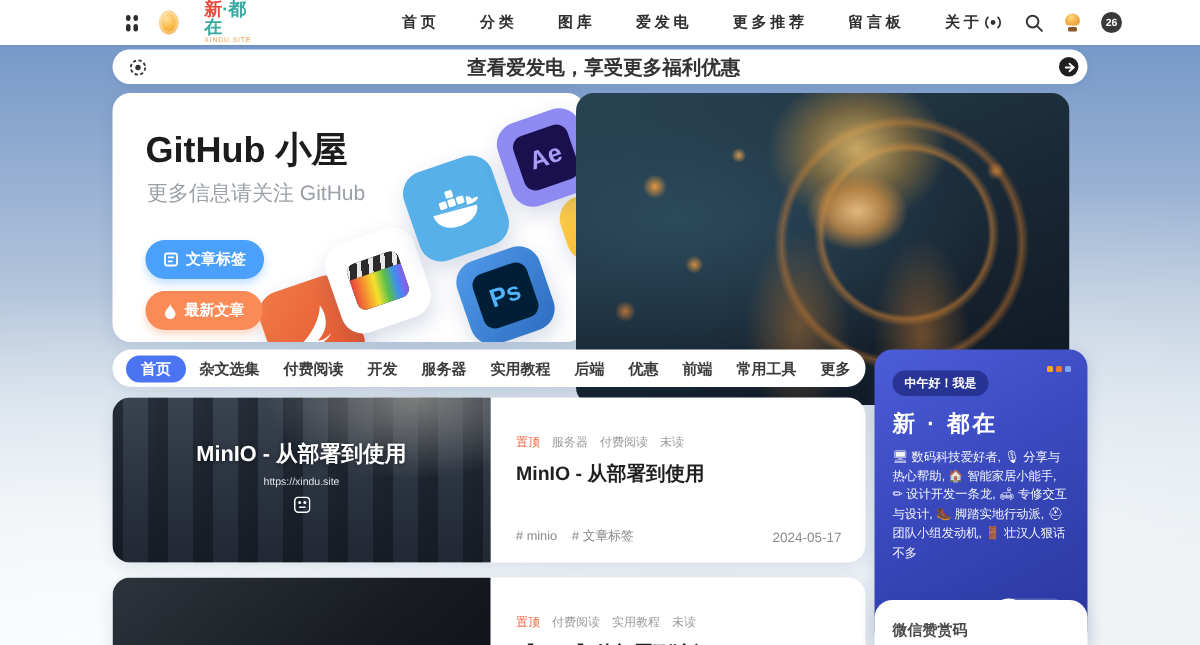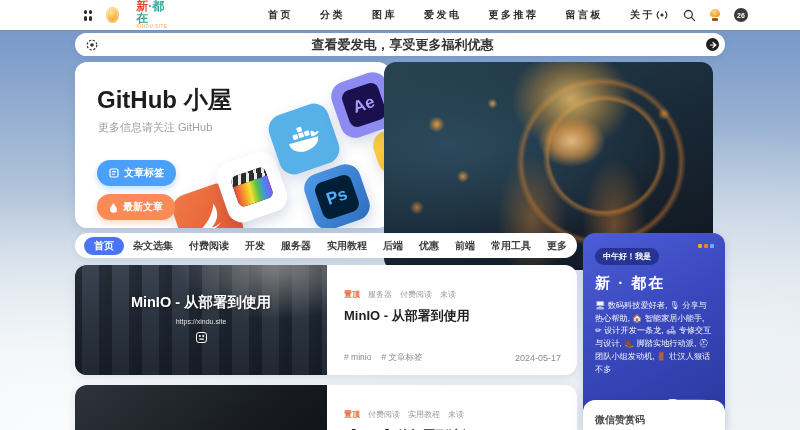--- a/index.html
+++ b/index.html
@@ -41,21 +41,21 @@
   .banner { position:absolute; top:33px; left:75px; width:650px; height:23px; background:#fff;
     border-radius:12px; display:flex; align-items:center; padding:0 6px 0 10px;
     box-shadow:0 2px 6px rgba(30,60,120,.08); cursor:pointer; }
   .banner-text { flex:1; text-align:center; font-size:13px; font-weight:bold; color:#333; }
   .banner-arrow { width:13px; height:13px; border-radius:50%; background:#1f1f1f; display:flex; align-items:center; justify-content:center; }
 
   
   .hero-card { position:absolute; top:62px; left:75px; width:315px; height:166px; background:#fff;
     border-radius:12px; overflow:hidden; box-shadow:0 3px 10px rgba(30,60,120,.10); }
   .hero-title { position:absolute; top:22px; left:22px; font-size:24px; font-weight:bold; color:#1c1c1c; }
-  .hero-sub { position:absolute; top:58px; left:23px; font-size:11px; color:#9aa0a6; }
+  .hero-sub { position:absolute; top:58px; left:23px; font-size:14px; color:#9aa0a6; }
   .hero-btn { position:absolute; left:22px; height:26px; border-radius:13px; display:inline-flex;
     align-items:center; gap:5px; padding:0 12px; color:#fff; font-size:10px; font-weight:bold; cursor:pointer; border:none; }
   .hero-btn.tags { top:98px; background:#4aa0fa; box-shadow:0 3px 6px rgba(74,160,250,.35); }
   .hero-btn.latest { top:132px; background:#fa8b57; box-shadow:0 3px 6px rgba(250,139,87,.35); }
   .tile { position:absolute; border-radius:15px; display:flex; align-items:center; justify-content:center;
     transform:rotate(-19deg); box-shadow:0 6px 14px rgba(40,60,120,.18); }
   .tile-ae { left:260px; top:14px; width:58px; height:58px; background:#8d8af2; }
   .tile-ae .inner, .tile-ps .inner { width:38px; height:38px; border-radius:8px; background:#19104d;
     display:flex; align-items:center; justify-content:center; font-weight:bold; font-size:17px; }
   .tile-ae .inner { color:#a79df8; }
@@ -109,21 +109,21 @@
       linear-gradient(rgba(20,28,40,.45), rgba(20,28,40,.55)),
       radial-gradient(ellipse at 80% 0%, rgba(225,218,205,.9) 0%, rgba(225,218,205,0) 35%),
       repeating-linear-gradient(90deg, rgba(10,14,20,.5) 0 7px, rgba(90,100,115,.25) 7px 24px, rgba(10,14,20,.45) 24px 30px),
       linear-gradient(180deg,#5a6470 0%,#3a424d 55%,#23282f 100%); }
   .thumb2 { background:linear-gradient(140deg,#2e343c 0%,#181c22 55%,#0b0d11 100%); }
   .thumb-title { color:#fff; font-size:14.5px; font-weight:bold; text-shadow:0 1px 3px rgba(0,0,0,.5); }
   .thumb-url { color:rgba(255,255,255,.85); font-size:7px; margin-top:6px; }
   .thumb-logo { margin-top:4px; }
   .card-body { flex:1; position:relative; padding:24px 16px 12px 17px; }
   .meta-row { display:flex; gap:8px; align-items:center; font-size:8px; color:#9a9a9a; }
-  .pin { color:#f0633c; font-weight:bold;text-align:center; }
+  .pin { color:#f0633c; font-weight:normal;text-align:center; }
   .card-title { font-size:13px; font-weight:bold; color:#1f1f1f; margin-top:7px; cursor:pointer; }
   .card-foot { position:absolute; left:17px; right:16px; bottom:11px; display:flex; align-items:center; }
   .tag-links { display:flex; gap:10px; font-size:8.5px; color:#8a8a8a; }
   .tag-links span { cursor:pointer; }
   .card-date { margin-left:auto; font-size:9px; color:#8a8a8a; }
 
   
   .profile { position:absolute; top:233px; left:583px; width:142px; height:199px; border-radius:12px;
     background:linear-gradient(150deg,#4d5dd8 0%,#3948bc 45%,#2a379f 100%); padding:12px 12px 10px;
     box-shadow:0 3px 10px rgba(30,60,120,.18); color:#fff; }

